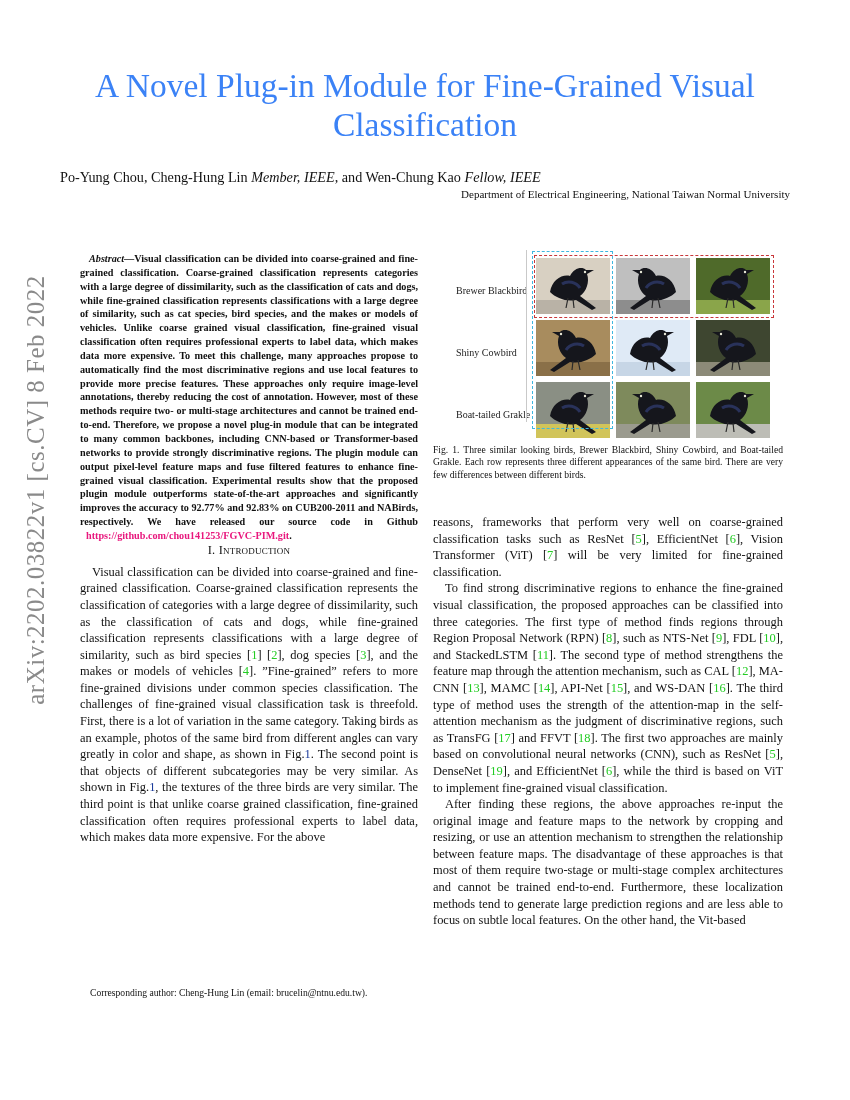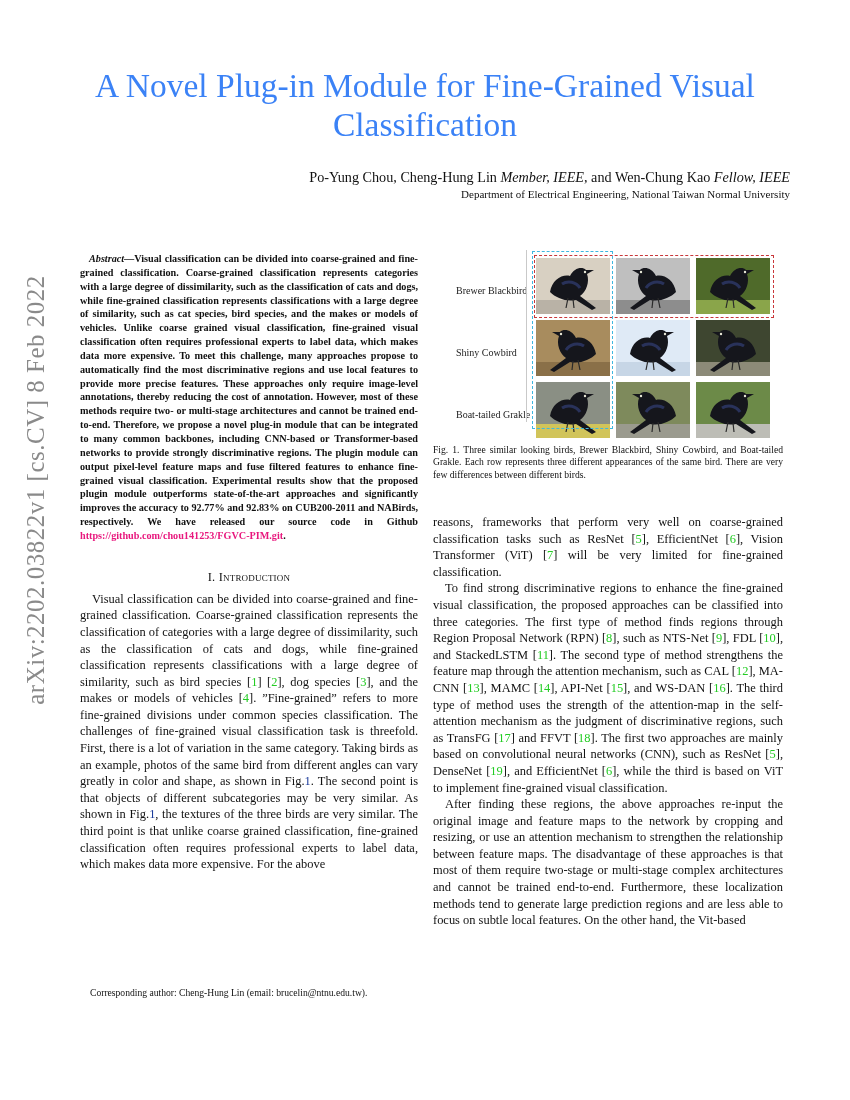--- a/index.html
+++ b/index.html
@@ -3,38 +3,38 @@
 <meta charset="utf-8">
 <style>
   html, body { margin: 0; padding: 0; background: #ffffff; }
   body { width: 850px; height: 1100px; position: relative; overflow: hidden;
          font-family: "Liberation Serif", "DejaVu Serif", serif; color: #111; }
   .abs { position: absolute; }
 
   
   #title { left: 60px; width: 730px; top: 66px; text-align: center;
            font-size: 33.5px; line-height: 39px; font-weight: normal; color: #3b82f6; margin:0; }
-  #authors { left: 60px; width: 730px; top: 168px; text-align: right; font-size: 14.2px; line-height: 18px; }
+  #authors { left: 60px; width: 730px; top: 168px; text-align: left; font-size: 14.2px; line-height: 18px; }
   #dept { left: 60px; width: 730px; top: 186px; text-align: right; font-size: 11px; line-height: 16px; }
   .it { font-style: italic; }
 
   
   #arxiv { left: 36px; top: 490px; transform: translate(-50%, -50%) rotate(-90deg);
            transform-origin: center; white-space: nowrap; font-size: 25px; color: #8a8a8a;
            letter-spacing: 0.5px; position:absolute; }
 
   
   #leftcol { left: 80px; top: 252px; width: 338px; }
   .abstract { font-size: 10.2px; line-height: 13.85px; font-weight: bold; text-align: justify;
               text-indent: 9px; margin: 0; hyphens: manual; }
   .abstract .lab { font-style: italic; }
-  .link { color: #e8177d; }
+  .link { color: #e8177d; margin-left: 6px; }
   .index { font-size: 10.2px; line-height: 13.85px; font-weight: bold; text-align: justify;
            text-indent: 9px; margin: 0; }
-  .section-head { text-align: center; font-size: 12.4px; margin: 27px 0 6px 0; letter-spacing: 0.2px; }
+  .section-head { text-align: center; font-size: 12.4px; margin: 0 0 6px 0; letter-spacing: 0.2px; }
   .sc { font-variant: small-caps; }
   .body { font-size: 12.45px; line-height: 16.6px; text-align: justify; text-indent: 12px; margin: 0; }
   .cite { color: #22cc22; }
   .figref { color: #1a3a9a; }
   #footnote { left: 80px; top: 987px; width: 338px; font-size: 9.6px; line-height: 12px; text-indent: 10px; }
 
   
   #figure { left: 440px; top: 247px; width: 350px; height: 180px; }
   .rowlabel { position: absolute; left: 16px; font-size: 10px; color: #222; }
   .vline { position: absolute; left: 86px; top: 3px; width: 1px; height: 172px; background: #c9c9c9; }

